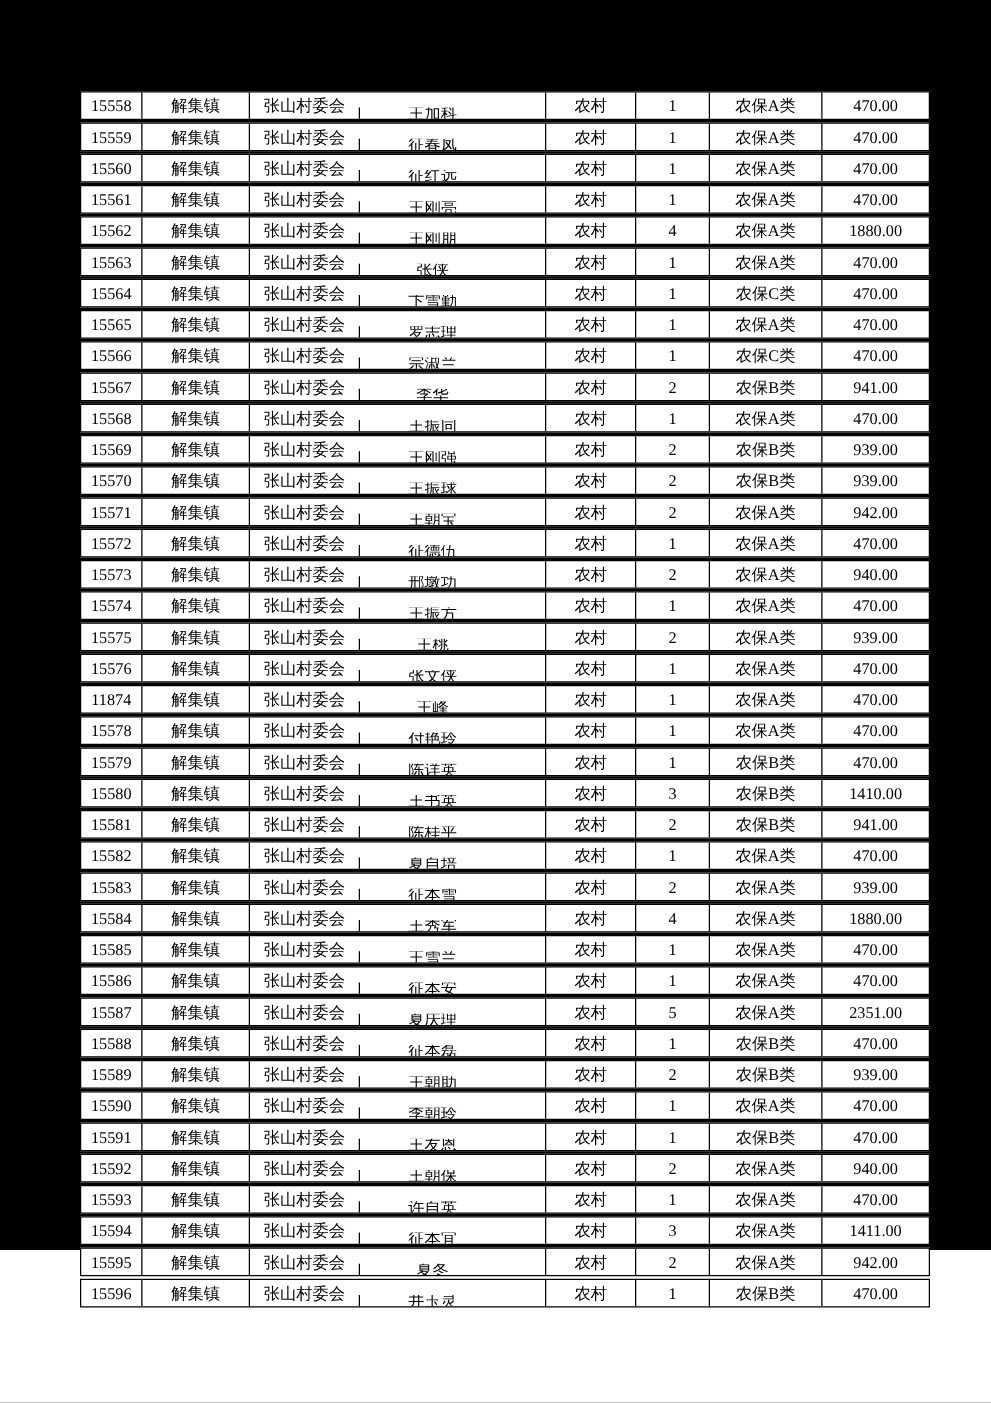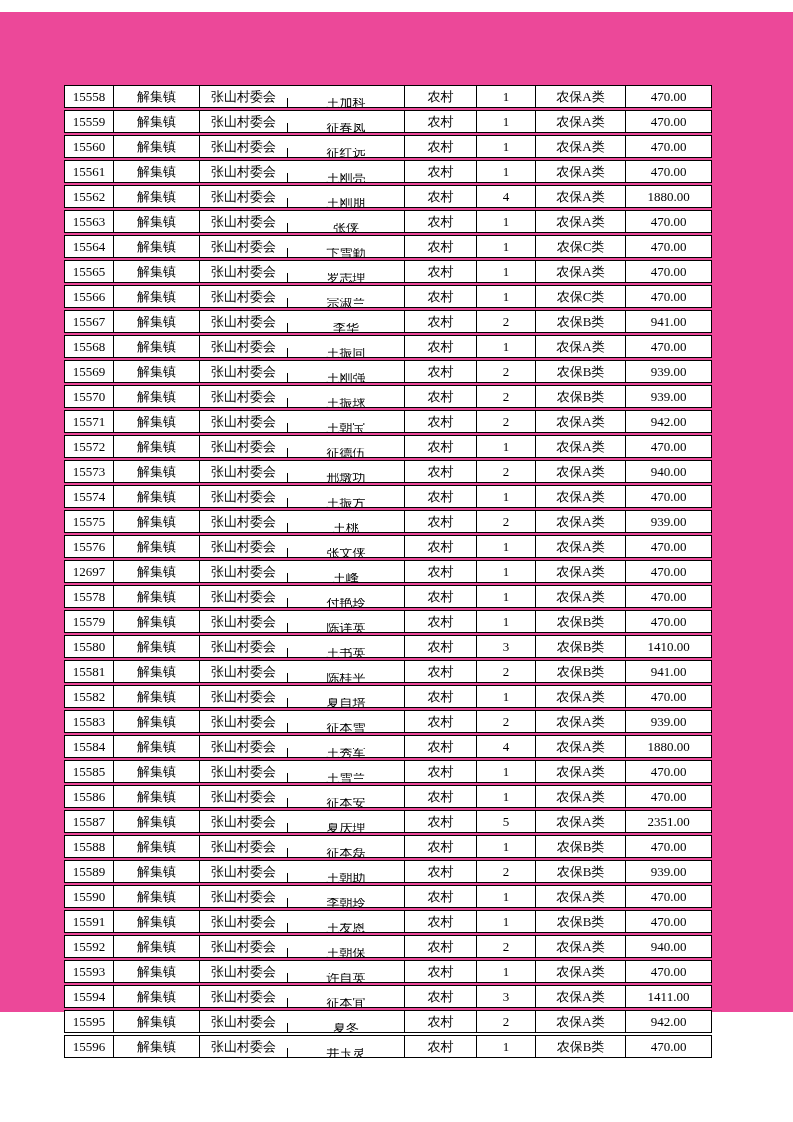--- a/index.html
+++ b/index.html
@@ -9,23 +9,23 @@
   }
   body {
     width: 793px;
     height: 1122px;
     position: relative;
     font-family: "Liberation Serif", "DejaVu Serif", serif;
     color: #000;
   }
   .page {
     position: absolute;
-    left: 0; top: 12px;
+    left: 0; top: 0;
     width: 793px; height: 1000px;
-    background: #ec4899;
+    background: #000000;
   }
   .table {
     position: absolute;
     left: 64px;
     top: 73px;
   }
   .row {
     display: flex;
     box-sizing: border-box;
     height: 23px;
@@ -42,21 +42,21 @@
     line-height: 21px;
     white-space: nowrap;
     overflow: hidden;
     border-left: 1px solid #000;
   }
   .cell:first-child { border-left: none; }
   .c0 { width: 48px; }
   .c1 { width: 86px; font-family: Liberation Serif, serif; }
   .c2 { width: 88px; }
   .c3 { width: 117px; margin-top: 12px; }
-  .c4 { width: 72px; }
+  .c4 { width: 72px; margin-left: 32px; }
   .c5 { width: 59px; }
   .c6 { width: 90px; }
   .c7 { width: 86px; }
 </style>
 </head>
 <body>
 
 <div class="page">
   <div class="table">
       <div class="row">
@@ -243,21 +243,21 @@
         <div class="cell c0">15576</div>
         <div class="cell c1">解集镇</div>
         <div class="cell c2">张山村委会</div>
         <div class="cell c3">张文侠</div>
         <div class="cell c4">农村</div>
         <div class="cell c5">1</div>
         <div class="cell c6">农保A类</div>
         <div class="cell c7">470.00</div>
       </div>
       <div class="row">
-        <div class="cell c0">12697</div>
+        <div class="cell c0">11874</div>
         <div class="cell c1">解集镇</div>
         <div class="cell c2">张山村委会</div>
         <div class="cell c3">王峰</div>
         <div class="cell c4">农村</div>
         <div class="cell c5">1</div>
         <div class="cell c6">农保A类</div>
         <div class="cell c7">470.00</div>
       </div>
       <div class="row">
         <div class="cell c0">15578</div>

